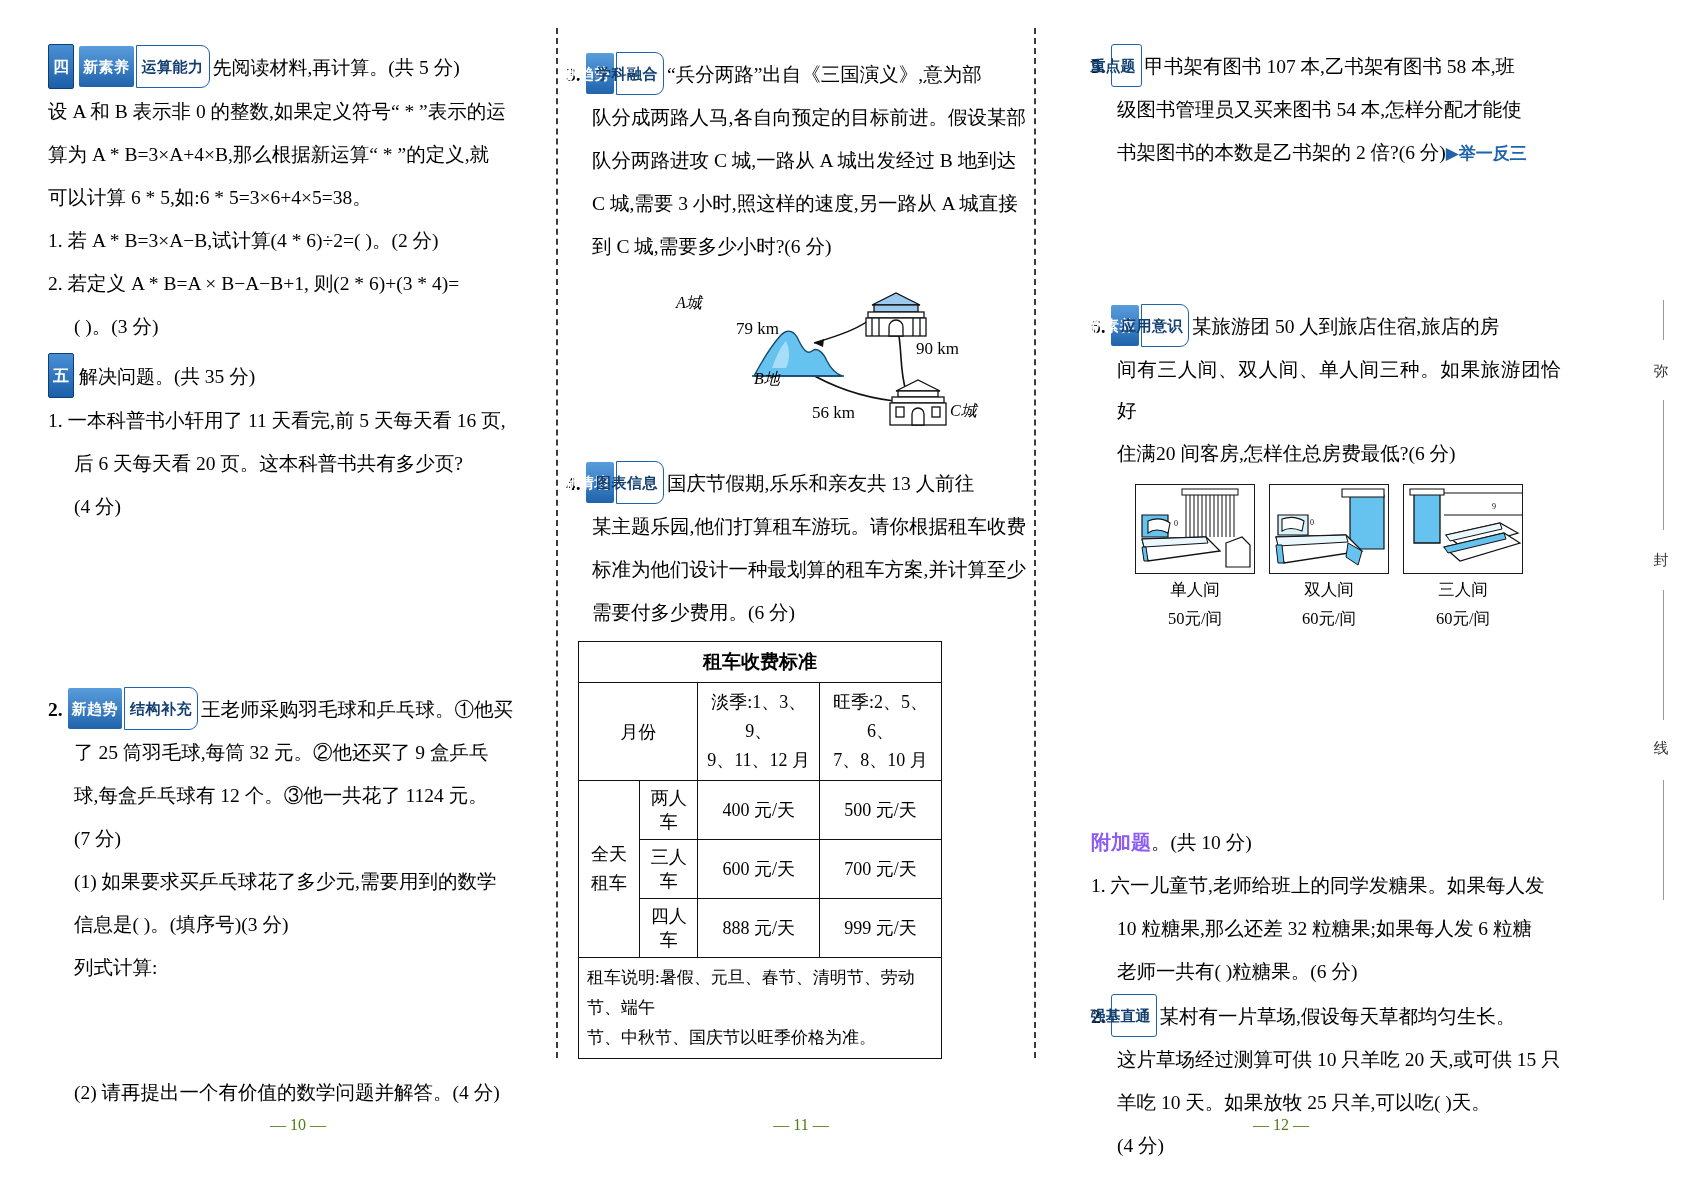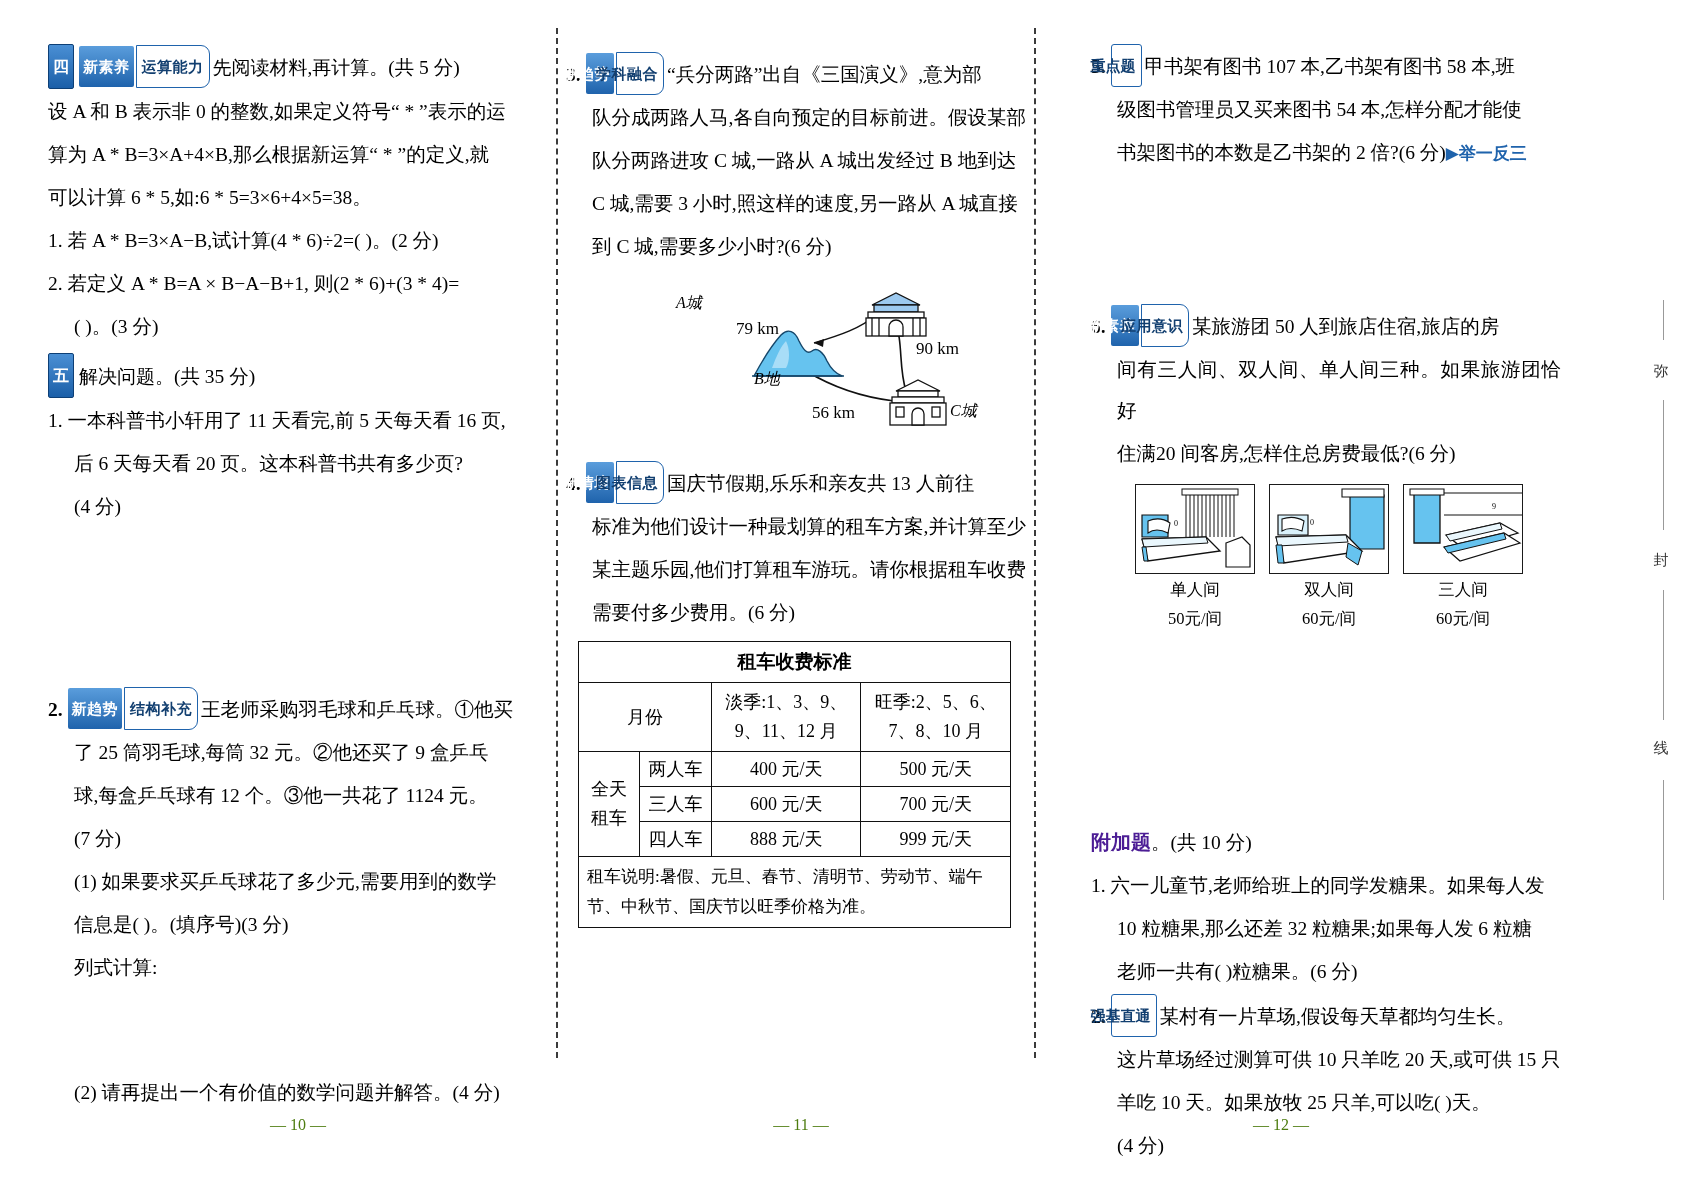--- a/index.html
+++ b/index.html
@@ -75,42 +75,42 @@
   }
   .jyf{color:#1f63ac;font-weight:bold;font-size:17px;white-space:nowrap;}
 
   
   .mapfig{position:relative;width:430px;height:160px;margin:6px 0 0 10px;}
   .maplabel{position:absolute;font-style:italic;font-size:16px;}
   .kmlabel{position:absolute;font-size:17px;font-family:"Liberation Serif",serif;}
 
   
   table.rent{
-    border-collapse:collapse;width:433px;margin:8px 0 0 12px;
+    border-collapse:collapse;width:364px;margin:8px 0 0 12px;
     font-size:18px;
   }
   table.rent td,table.rent th{
     border:1.6px solid #111;text-align:center;padding:5px 4px;
     font-weight:normal;font-family:"Liberation Serif",serif;
   }
   table.rent .caption{font-weight:bold;font-size:19px;padding:7px 0;}
   table.rent .note{text-align:left;font-size:17px;line-height:30px;padding:5px 8px;}
   .cell2l{line-height:29px;}
 
   
   .rooms{display:flex;gap:14px;margin:10px 0 0 44px;}
   .room{width:120px;}
   .roompic{
     width:118px;height:88px;border:1.8px solid #1a1a1a;
     background:#fff;position:relative;overflow:hidden;
   }
   .rlabel{text-align:center;font-size:16.5px;line-height:26px;margin-top:3px;}
 
   
-  .extra-title{font-weight:bold;font-size:20px;color:#4c1d95;}
+  .extra-title{font-weight:bold;font-size:20px;color:#8b5cf6;}
 
   
   .folio{
     position:absolute;bottom:56px;font-size:16px;color:#4d7c0f;
     font-family:"Liberation Serif",serif;width:500px;text-align:center;
   }
   .f1{left:48px;}
   .f2{left:566px;width:470px;}
   .f3{left:1046px;width:470px;}
 
@@ -230,22 +230,22 @@
       <div class="maplabel" style="left:374px;top:128px;">C城</div>
       <div class="kmlabel" style="left:160px;top:46px;">79 km</div>
       <div class="kmlabel" style="left:340px;top:66px;">90 km</div>
       <div class="kmlabel" style="left:236px;top:130px;">56 km</div>
     </div>
 
     <div class="q hang" style="margin-top:28px;">
       <span class="num">4.</span>
       <span class="tag-fill">新情境</span><span class="tag-out">图表信息</span><span>国庆节假期,乐乐和亲友共 13 人前往</span>
     </div>
+    <div class="q indent">某主题乐园,他们打算租车游玩。请你根据租车收费</div>
     <div class="q indent">标准为他们设计一种最划算的租车方案,并计算至少</div>
-    <div class="q indent">某主题乐园,他们打算租车游玩。请你根据租车收费</div>
     <div class="q indent">需要付多少费用。(6 分)</div>
 
     <table class="rent">
       <tbody>
           <tr>
         <td class="caption" colspan="4">租车收费标准</td>
       </tr>
       <tr>
         <td colspan="2">月份</td>
         <td class="cell2l">

